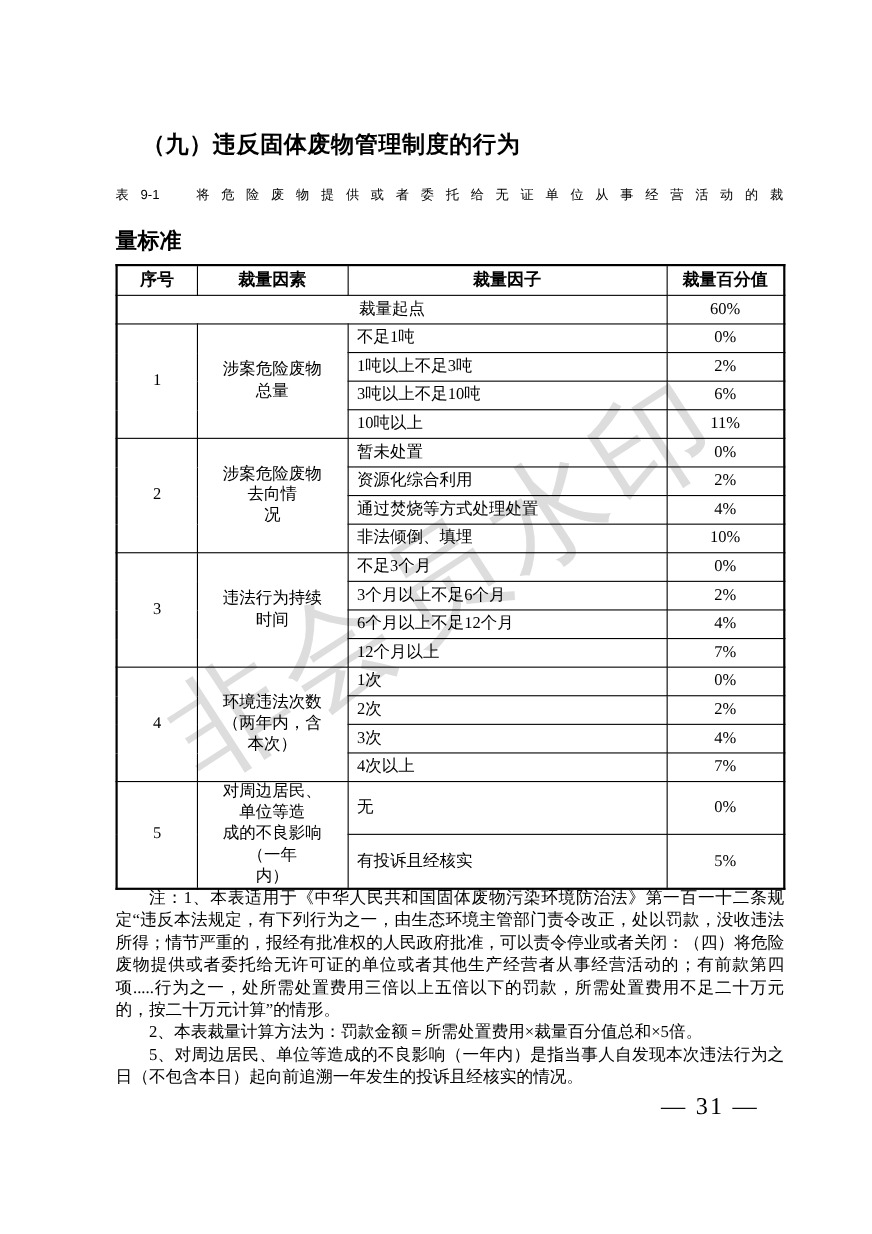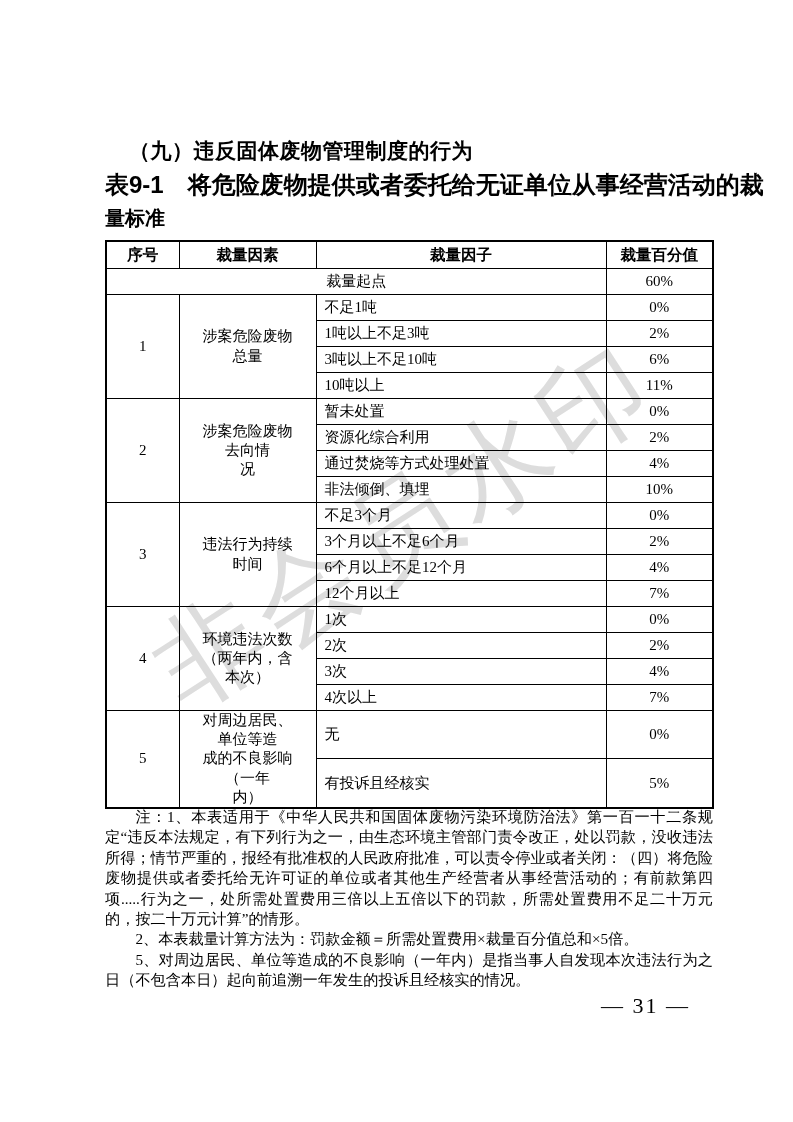--- a/index.html
+++ b/index.html
@@ -25,28 +25,28 @@
     opacity:.75;
     transform:rotate(-33deg);
     transform-origin:center center;
     white-space:nowrap;
     z-index:0;
     pointer-events:none;
     user-select:none;
   }
   .content{position:relative;z-index:1;}
   .heading{
-    position:absolute;left:129px;top:137px;
+    position:absolute;left:129px;top:117px;
     font-family:"Liberation Sans","DejaVu Sans",sans-serif;
     font-weight:bold;font-size:21px;letter-spacing:.5px;
   }
   .tbl-title-1{
     position:absolute;left:105px;top:169px;width:607px;
     font-family:"Liberation Sans","DejaVu Sans",sans-serif;
-    font-size:24px;font-weight:700;
+    font-size:12px;font-weight:400;
     text-align:justify;text-align-last:justify;
     white-space:nowrap;
   }
   .tbl-title-2{
     position:absolute;left:105px;top:205px;width:607px;
     font-family:Liberation Serif, serif;
     font-size:20px;font-weight:600;text-align:left;
   }
   table.dtable{
     position:absolute;left:105px;top:240px;

